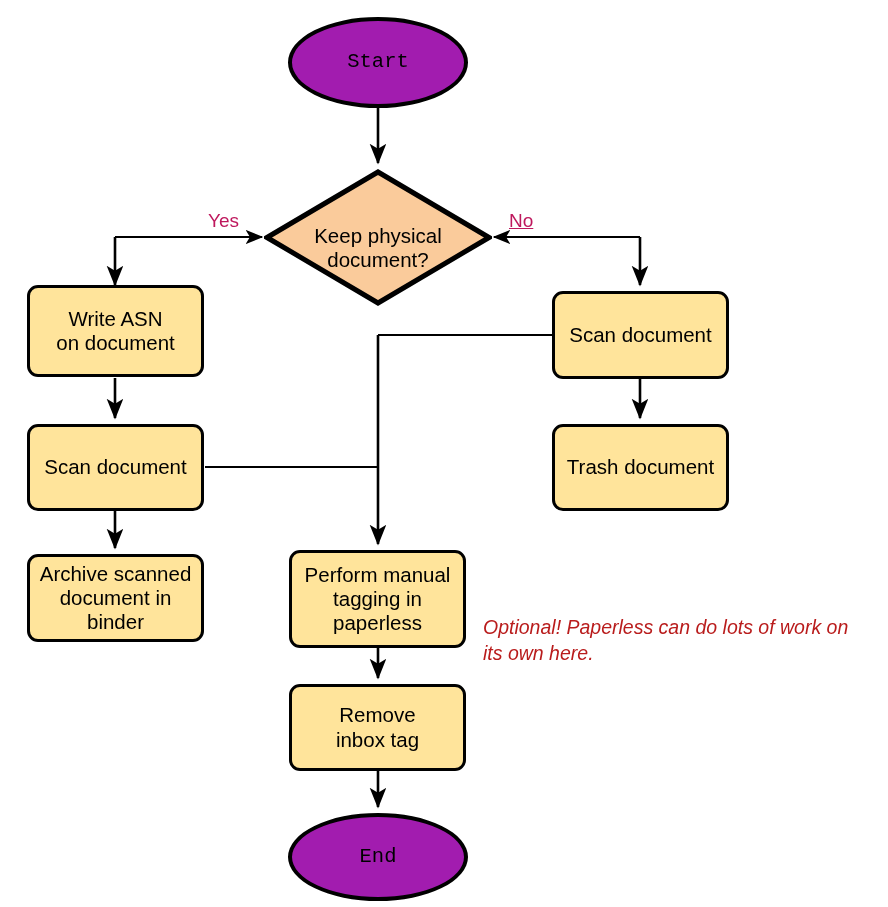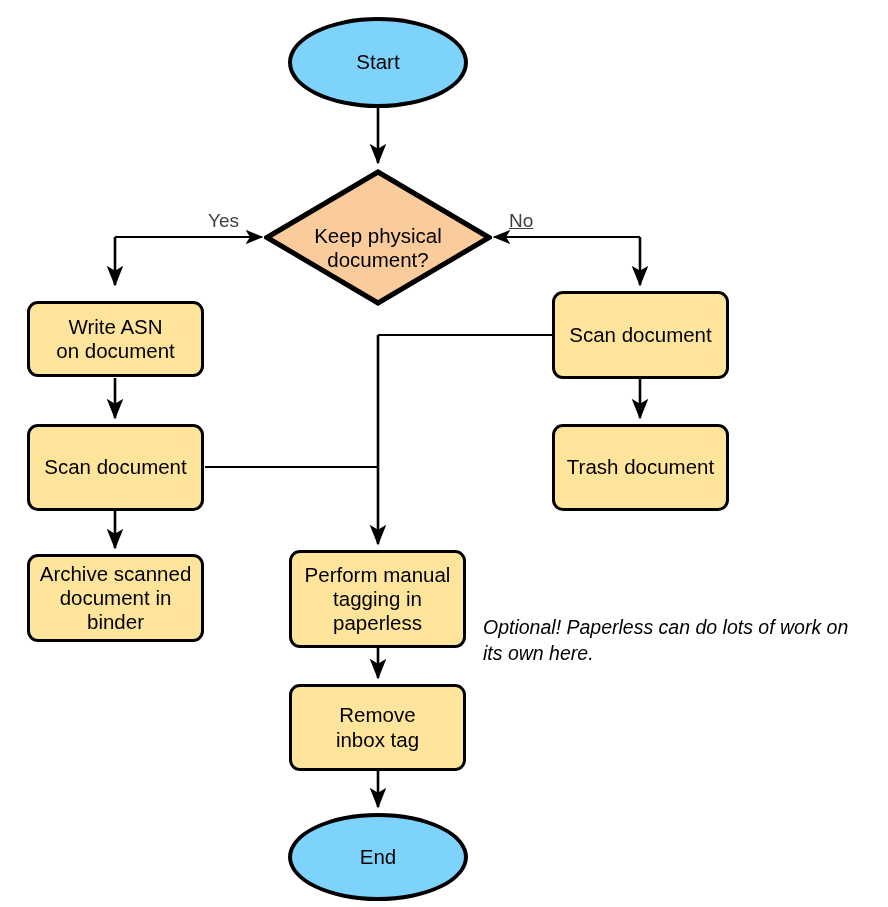--- a/index.html
+++ b/index.html
@@ -41,51 +41,52 @@
   .node-process {
     border: 3px solid #000000;
     border-radius: 11px;
     background: #ffe49b;
     font-size: 20.5px;
     padding: 2px 6px;
   }
   .node-terminator {
     border: 4px solid #000000;
     border-radius: 50%;
-    background: #7dd3fc;
+    background: #a21caf;
     font-size: 20.5px;
+    font-family: Liberation Mono, monospace;
   }
   .node-decision {
     background: transparent;
     font-size: 20.5px;
   }
   .decision-shape {
     position: absolute;
     left: 0;
     top: 0;
     width: 100%;
     height: 100%;
   }
   .decision-label {
     position: relative;
     z-index: 2;
     margin-top: 21px;
   }
   .edge-label {
     position: absolute;
     font-size: 19px;
-    color: #404040;
+    color: #be185d;
     white-space: nowrap;
   }
   .note {
     position: absolute;
     font-style: italic;
     font-size: 19.5px;
     line-height: 1.33;
-    color: #000000;
+    color: #b91c1c;
     white-space: pre-line;
   }
 </style>
 </head>
 <body>
 
 <div id="flow-root">
 
   <svg id="edge-layer" viewBox="0 0 888 907" xmlns="http://www.w3.org/2000/svg">
     <defs>
@@ -140,21 +141,21 @@
   </div>
 
   <div class="edge-label" style="left:208px; top:210px;">
     <span>Yes</span>
   </div>
 
   <div class="edge-label" style="left:509px; top:210px;text-decoration:underline;">
     <span>No</span>
   </div>
 
-  <div class="node node-process" style="left:27px; top:301px; width:177px; height:76px;justify-content:center;">
+  <div class="node node-process" style="left:27px; top:285px; width:177px; height:92px;justify-content:center;">
     <span>Write ASN
 on document</span>
   </div>
 
   <div class="node node-process" style="left:27px; top:424px; width:177px; height:87px;">
     <span>Scan document</span>
   </div>
 
   <div class="node node-process" style="left:27px; top:554px; width:177px; height:88px;text-align:center;">
     <span>Archive scanned

